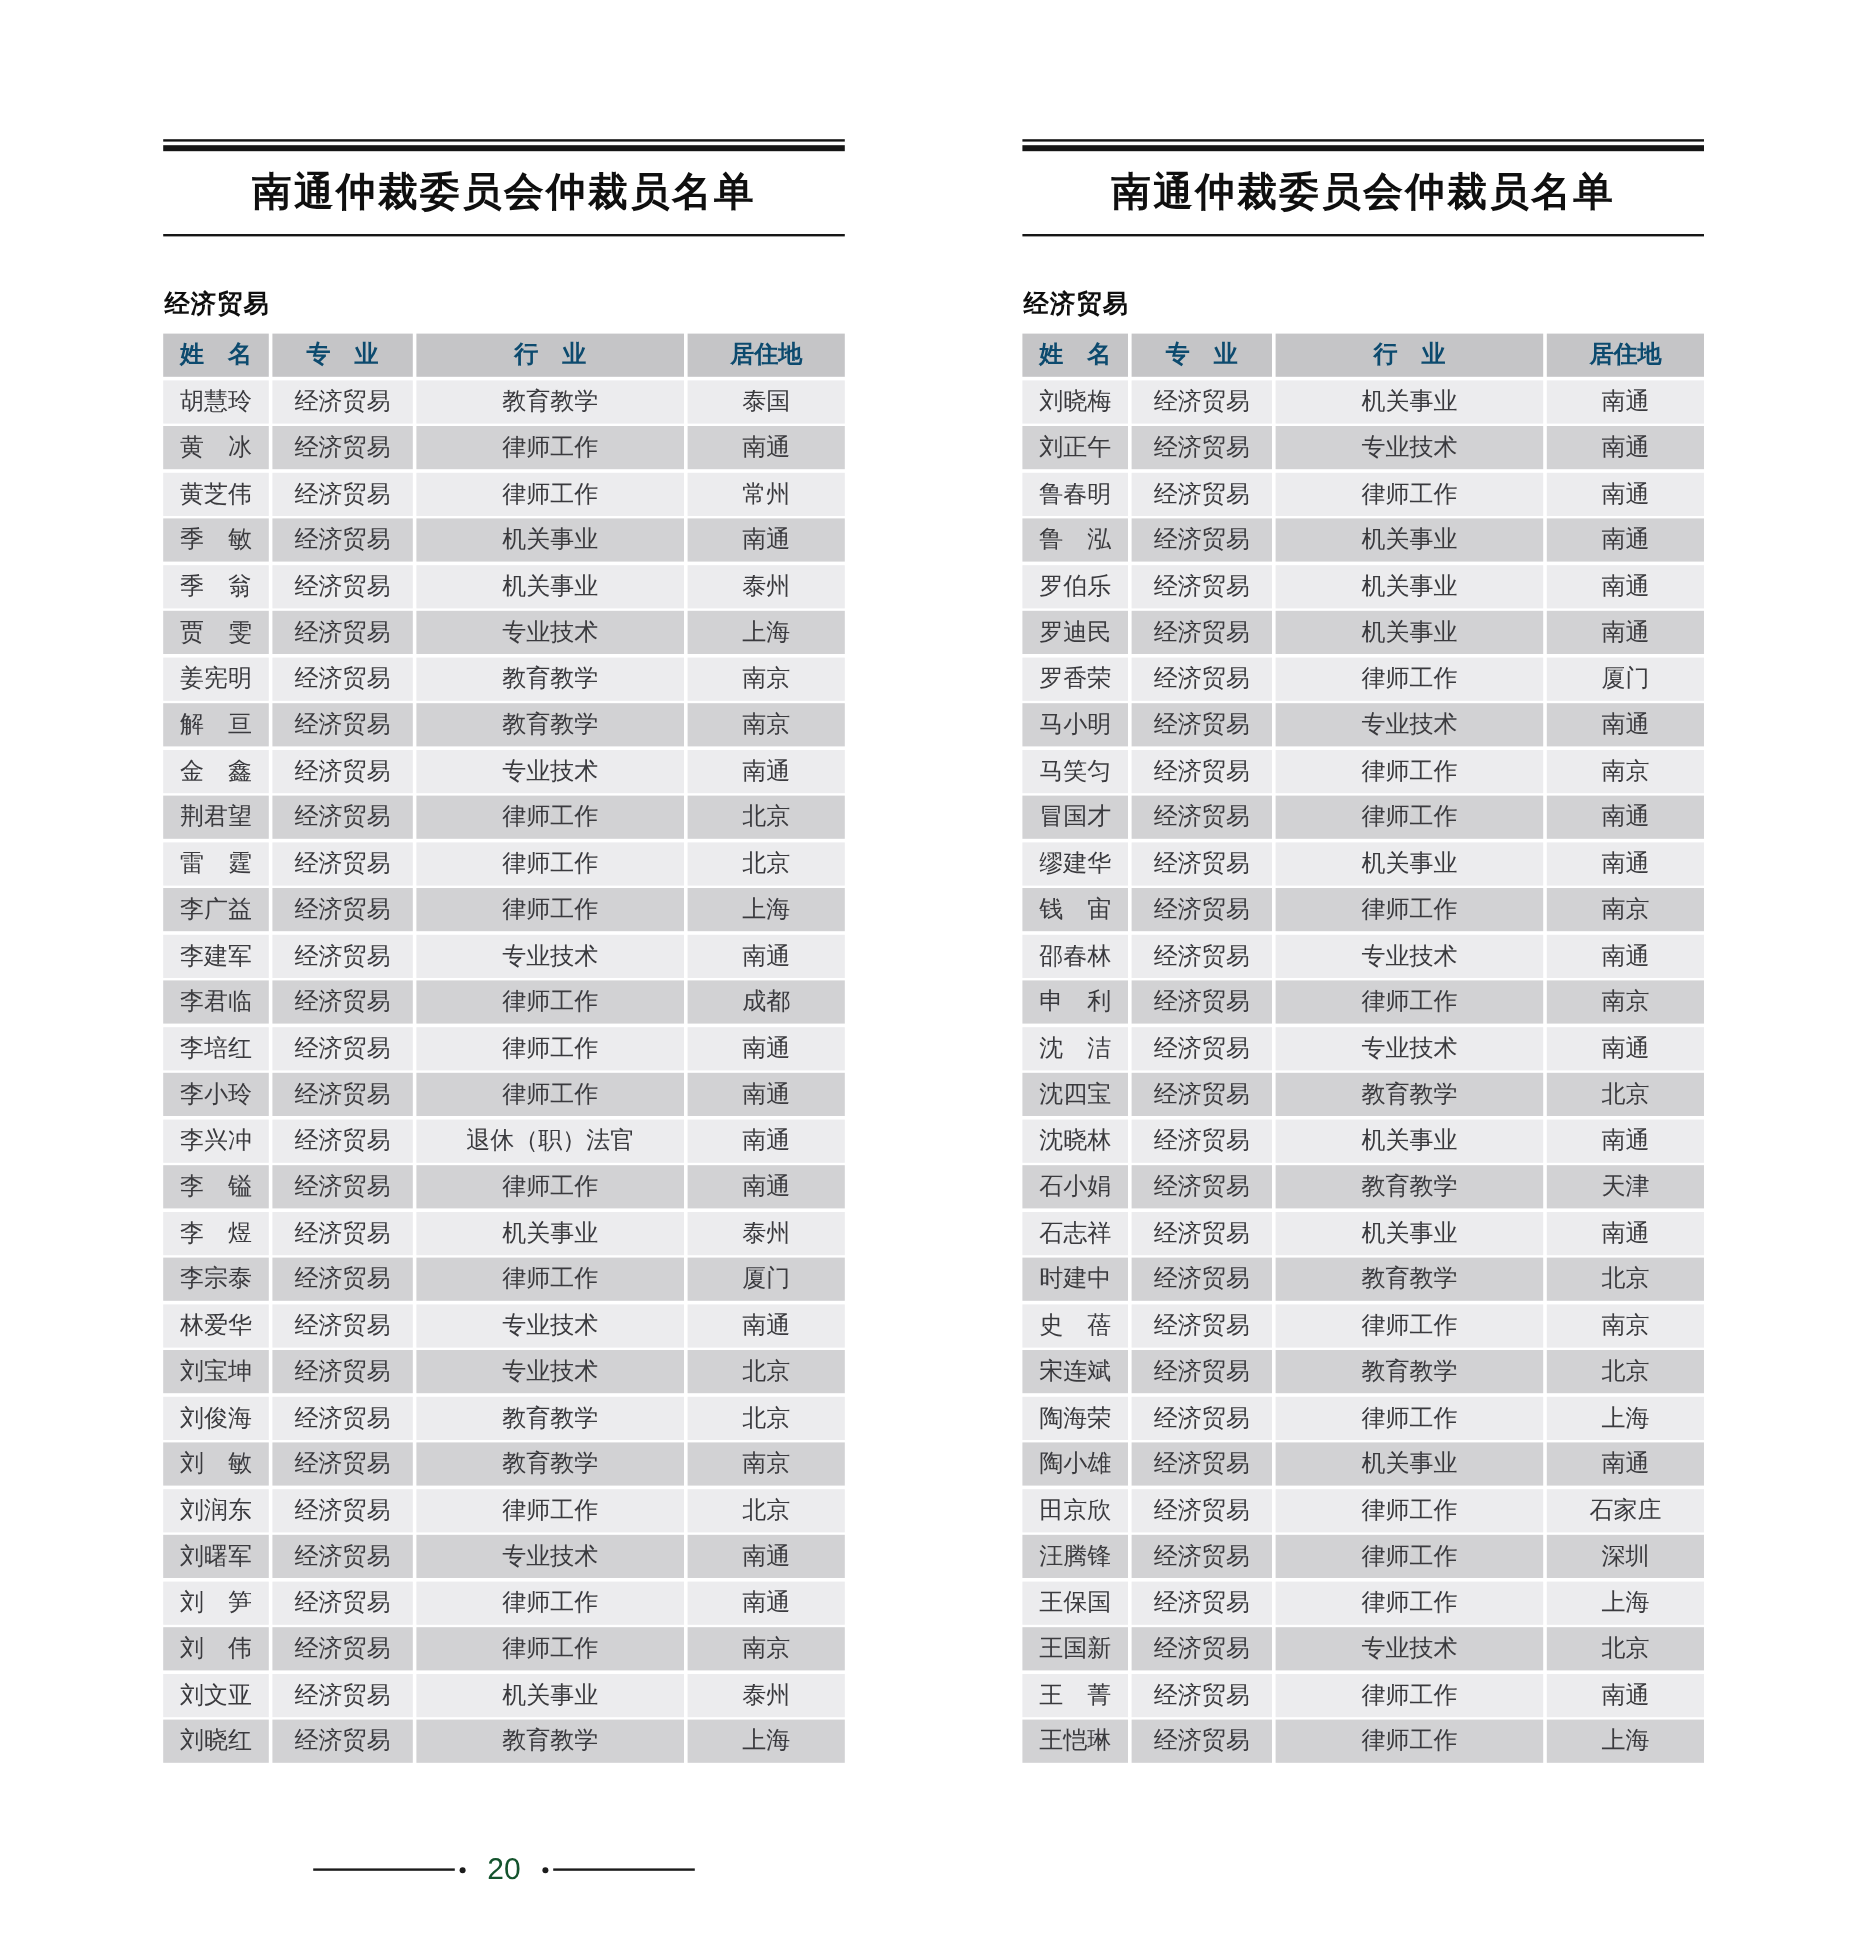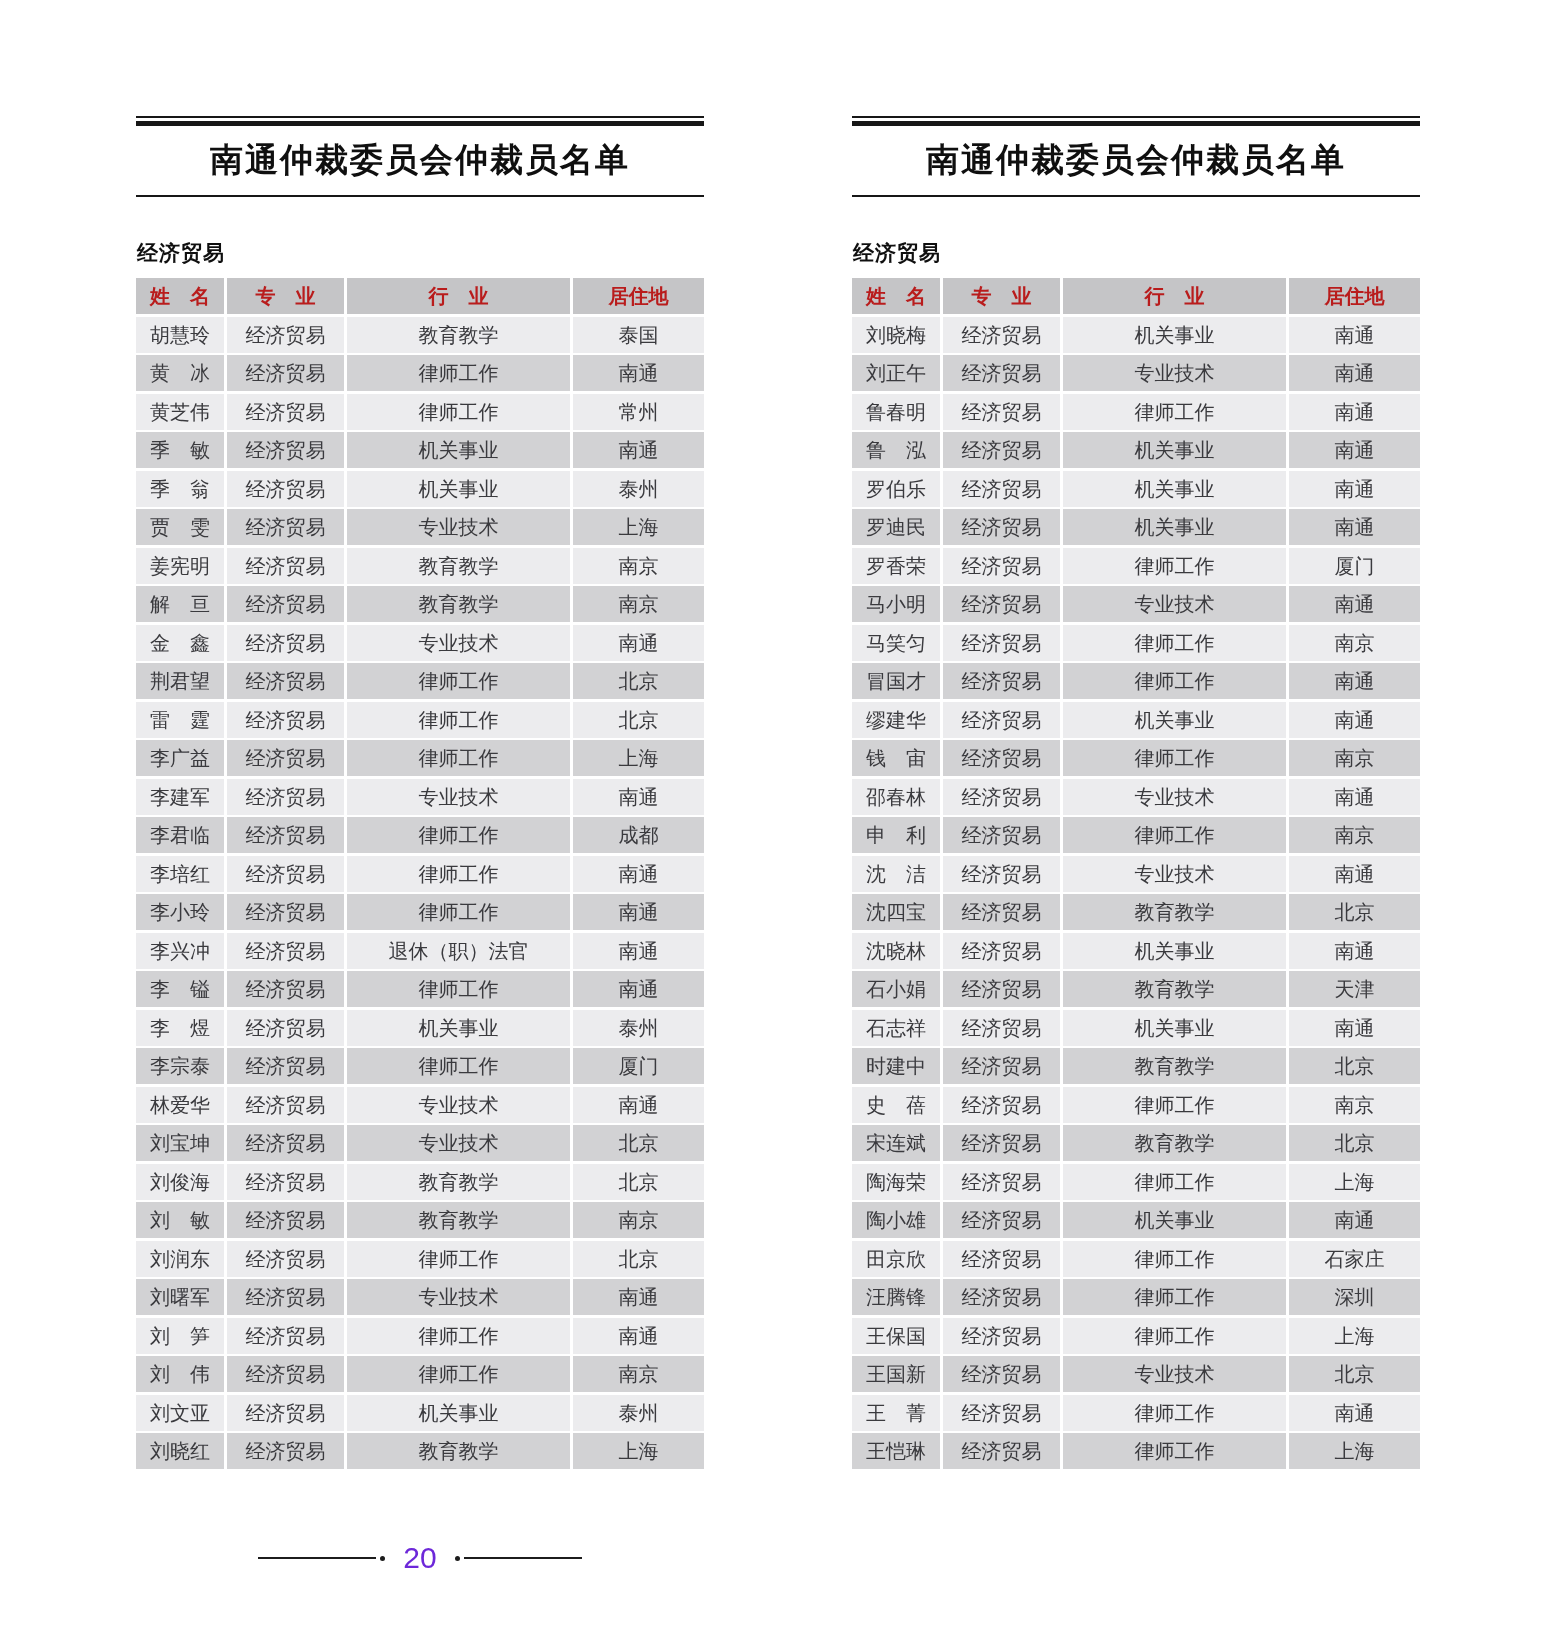--- a/index.html
+++ b/index.html
@@ -53,31 +53,31 @@
     text-align:center;
     font-size:20px;
     color:var(--cell-text);
     background:var(--row-odd);
     white-space:nowrap;
     overflow:hidden;
   }
   .t-row.even .cell{background:var(--row-even);}
   .t-row.header .cell{
     background:var(--header-bg);
-    font-weight:700;color:#b91c1c;
+    font-weight:700;color:#0c4a6e;
   }
 
   .page-footer{
     position:absolute;top:1543px;left:0;right:0;
     display:flex;align-items:center;justify-content:center;
   }
   .f-line{width:118px;height:2px;background:#1c1c1c;}
   .f-dot{width:5px;height:5px;border-radius:50%;background:#1c1c1c;margin:0 4px;}
   .page-number{
-    font-size:30px;color:#6d28d9;padding:0 14px;line-height:30px;
+    font-size:25px;color:#14532d;padding:0 14px;line-height:30px;
   }
 </style>
 </head>
 <body>
 
 <div class="canvas">
 
   <div class="page page-left">
     <div class="masthead">
       <div class="rule-double">

